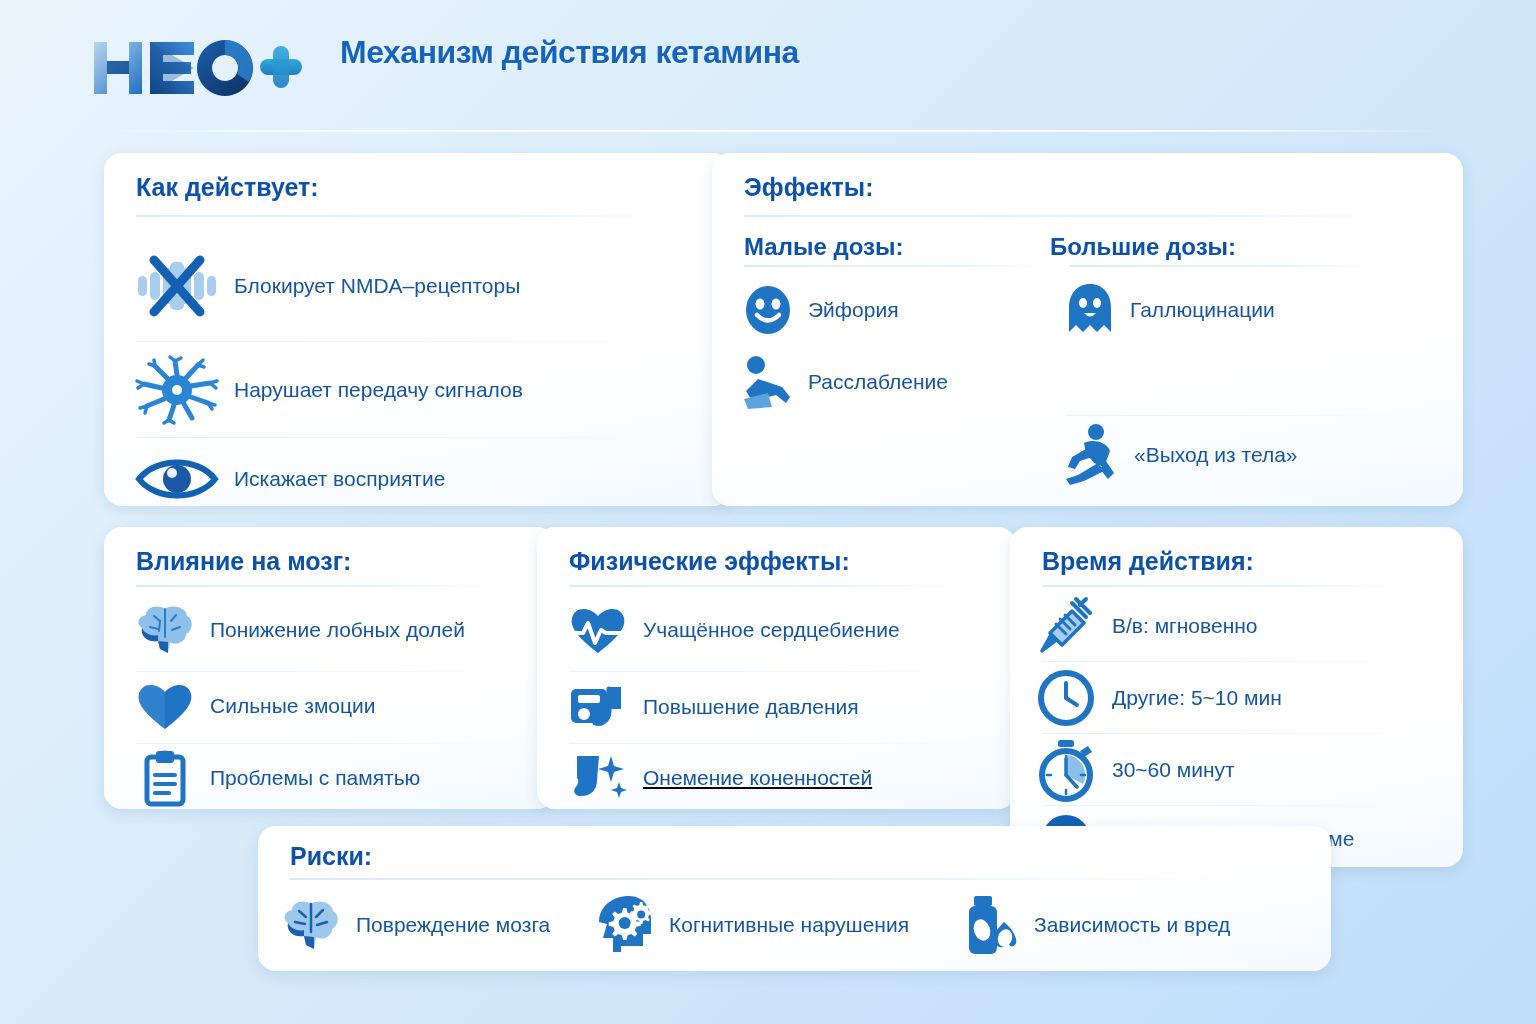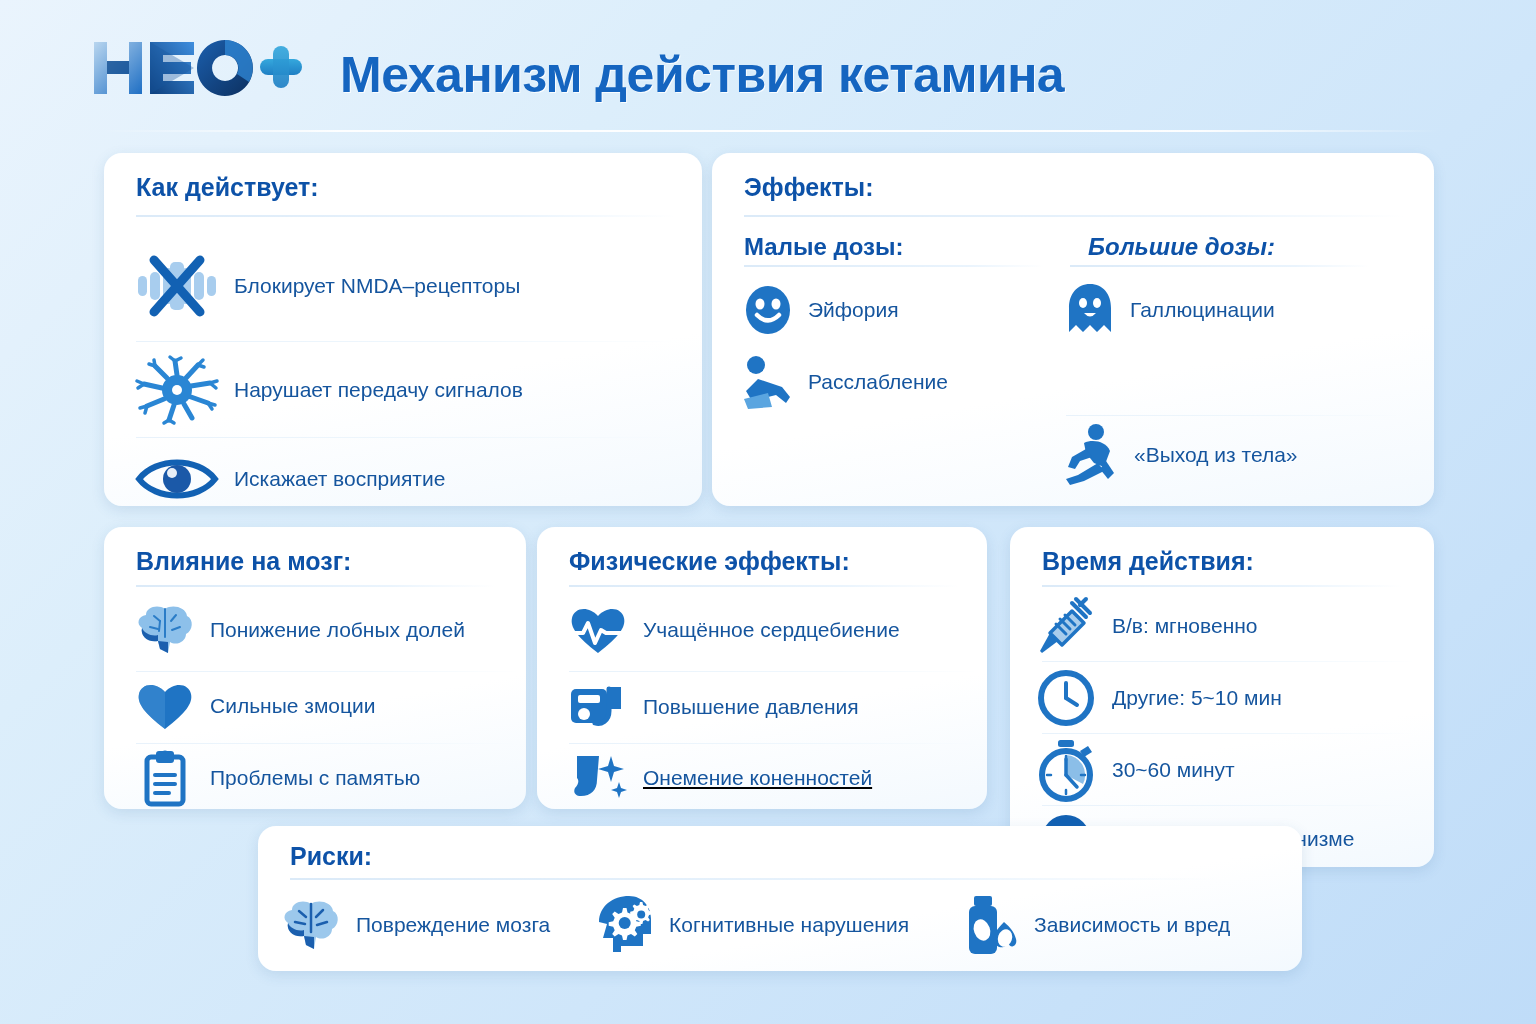--- a/index.html
+++ b/index.html
@@ -16,37 +16,38 @@
 
   
   .header {
     position: absolute; left: 0; top: 0; width: 1536px; height: 138px;
   }
   .logo {
     position: absolute; left: 92px; top: 38px;
     width: 210px; height: 62px;
   }
   .title {
-    position: absolute; left: 340px; top: 46px;
-    font-size: 50px; font-weight: bold; letter-spacing: -0.5px;
+    position: absolute; left: 340px; top: 34px;
+    font-size: 32px; font-weight: bold; letter-spacing: -0.5px;
     color: #1565c0;
     text-shadow: 1px 1px 0 rgba(255,255,255,.85);
     white-space: nowrap;
   }
   .header-rule {
     position: absolute; left: 100px; top: 130px; width: 1340px; height: 2px;
     background: linear-gradient(90deg, rgba(255,255,255,0) 0%, rgba(255,255,255,.95) 18%, rgba(255,255,255,.95) 82%, rgba(255,255,255,0) 100%);
   }
 
   
   .card {
     position: absolute;
     background: linear-gradient(170deg, #ffffff 0%, #ffffff 62%, #f3f9fe 100%);
     border-radius: 18px;
     box-shadow: 0 4px 14px rgba(40,90,150,.13);
+    padding-left: 29px;
   }
   .card-title {
     position: absolute; left: 32px; top: 20px;
     font-size: 25px; font-weight: bold; color: #0d52a8;
     text-shadow: 0.5px 0.5px 0 rgba(255,255,255,.8);
     white-space: nowrap;
   }
   .card-rule {
     position: absolute; height: 2px;
     background: linear-gradient(90deg, #dbeaf8 0%, #eaf4fd 70%, rgba(234,244,253,0) 100%);
@@ -209,21 +210,21 @@
         <svg width="52" height="58" viewBox="0 0 52 58">
           <circle cx="14" cy="12" r="9" fill="#1f74c4"></circle>
           <path d="M4 38 L16 26 L40 34 L48 44 L44 50 L34 42 L10 48 Z" fill="#1f74c4"></path>
           <path d="M2 46 L26 40 L30 54 L6 56 Z" fill="#5aa5e0"></path>
         </svg>
       </span>
       <span class="lbl">Расслабление</span>
     </div>
 
 
-    <div class="sub-head" style="left:376px; top:80px;font-style:italic;">Большие дозы:</div>
+    <div class="sub-head" style="left:338px; top:80px;">Большие дозы:</div>
     <div class="sub-rule" style="left:358px; top:112px; width:300px;"></div>
 
     <div class="row" style="left:352px; top:128px; width:340px; height:58px;">
       <span class="ico">
         <svg width="52" height="56" viewBox="0 0 52 56">
           <path d="M26 2 C39 2, 47 12, 47 26 L47 50 L40 43 L33 50 L26 43 L19 50 L12 43 L5 50 L5 26 C5 12, 13 2, 26 2 Z" fill="#1f74c4"></path>
           <ellipse cx="19" cy="21" rx="4" ry="5" fill="#fff"></ellipse>
           <ellipse cx="33" cy="21" rx="4" ry="5" fill="#fff"></ellipse>
           <path d="M20 31 Q26 38 32 31 Z" fill="#fff"></path>
         </svg>

